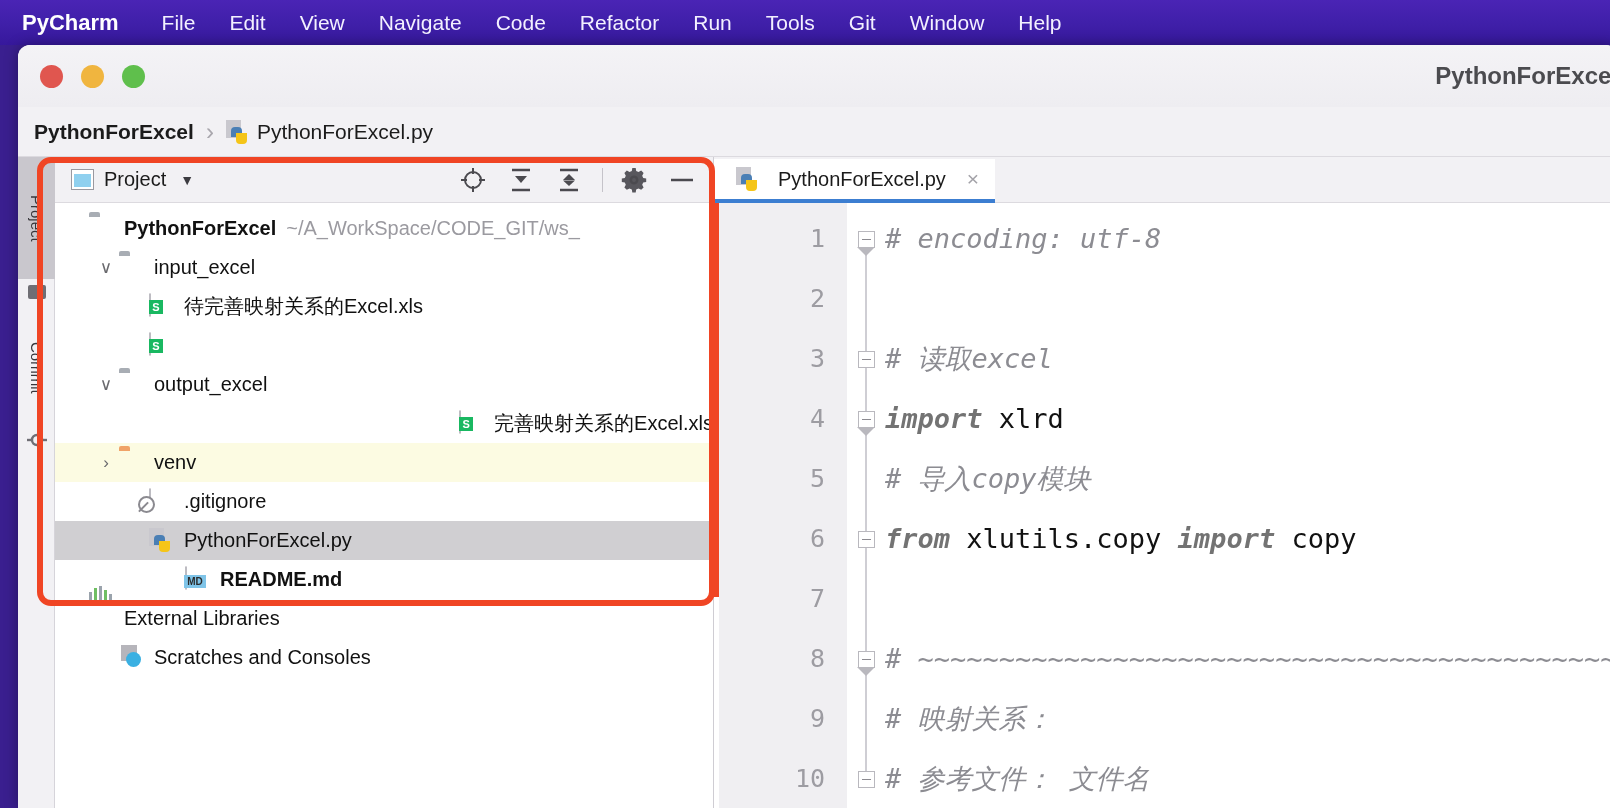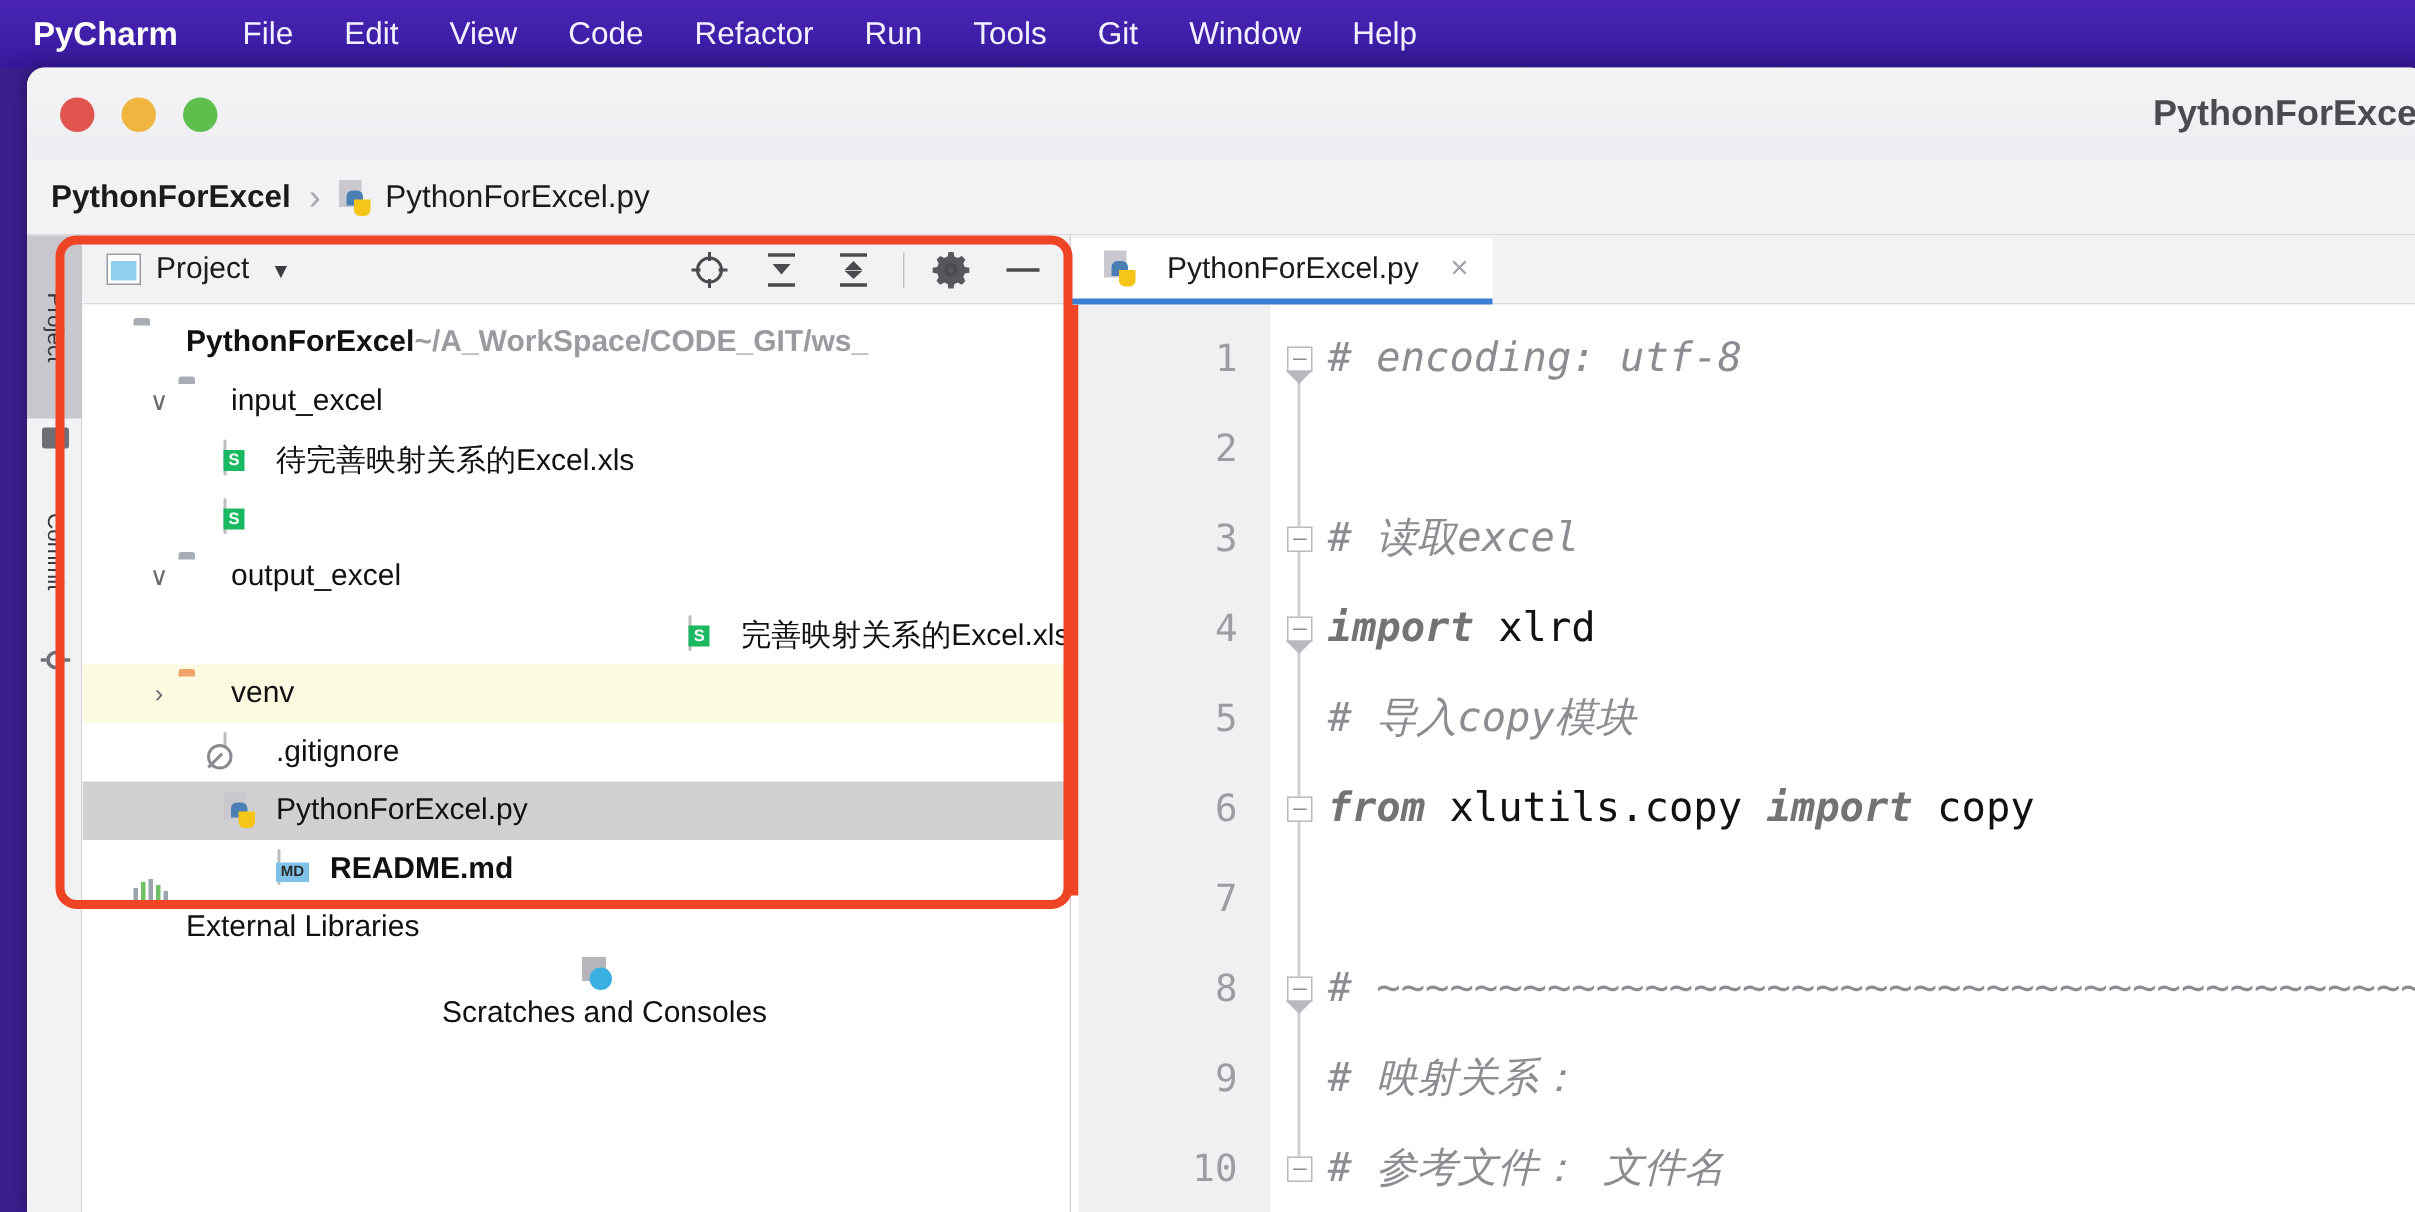--- a/index.html
+++ b/index.html
@@ -105,21 +105,21 @@
   #tree { flex: 1; overflow: hidden; padding-top: 6px; font-size: 20px; color: #111; background:#fff;}
   .row {
     height: 39px; display: flex; align-items: center;
     white-space: nowrap; padding-left: 8px;
   }
   .row.sel { background: #d0cfd2; }
   .row.hl  { background: #fcfbe2; }
   .arrow { width: 26px; text-align: center; color: #6a6a6e; font-size: 17px; flex: none;}
   .ico { width: 26px; height: 26px; margin-right: 9px; flex: none; position: relative; }
   .lbl-bold { font-weight: bold; }
-  .path { color: #9b9aa0; font-weight: bold; }
+  .path { color: #9b9aa0; font-weight: normal; margin-left: 10px; }
 
   
   .folder { width: 24px; height: 19px; background: #a8adb4; border-radius: 2px; position: relative; margin-top:4px;}
   .folder:before { content:''; position:absolute; left:0; top:-4px; width:11px; height:5px; background:#a8adb4; border-radius:2px 2px 0 0;}
   .folder.orange { background: #f0a368; }
   .folder.orange:before { background: #f0a368; }
 
   
   .xls { width: 21px; height: 26px; background: #fff; border: 1.6px solid #bdbcc2; border-radius: 2px; position: relative;}
   .xls:after { content:'S'; position:absolute; left:-1px; bottom:2px; width:14px; height:14px; background:#19b861; color:#fff; font-size:11px; font-weight:bold; text-align:center; line-height:14px;}
@@ -184,20 +184,21 @@
   .txt { color: #111; margin-top: 36px; }
 </style>
 </head>
 <body>
 
 <div id="menubar">
   <span class="menu-item app">PyCharm</span>
   <span class="menu-item">File</span>
   <span class="menu-item">Edit</span>
   <span class="menu-item">View</span>
+  <span class="menu-item">Navigate</span>
   <span class="menu-item">Code</span>
   <span class="menu-item">Refactor</span>
   <span class="menu-item">Run</span>
   <span class="menu-item">Tools</span>
   <span class="menu-item">Git</span>
   <span class="menu-item">Window</span>
   <span class="menu-item">Help</span>
 </div>
 
 <div id="window">
@@ -337,21 +338,21 @@
           <div class="row" style="padding-left: 104px; font-weight: bold;">
             <span class="arrow"></span>
             <span class="ico"><span class="md"></span></span>
             <span>README.md</span>
           </div>
           <div class="row" style="">
             <span class="arrow"></span>
             <span class="ico"><span class="extlib"><i style="left:0px;height:14px;background:#9aa3ac"></i><i style="left:5px;height:18px;background:#6fbf63"></i><i style="left:10px;height:20px;background:#9aa3ac"></i><i style="left:15px;height:16px;background:#6fbf63"></i><i style="left:20px;height:12px;background:#9aa3ac"></i></span></span>
             <span>External Libraries</span>
           </div>
-          <div class="row" style="padding-left: 38px; flex-direction: column;">
+          <div class="row" style="padding-left: 38px;">
             <span class="arrow"></span>
             <span class="ico"><span class="scr"><span class="sq"></span><span class="cl"></span></span></span>
             <span>Scratches and Consoles</span>
           </div>
         </div>
 
       <div id="annot" style="left:-18px; top:0px; width:678px; height:449px;"></div>
     </div>
 
     <div id="editor">

